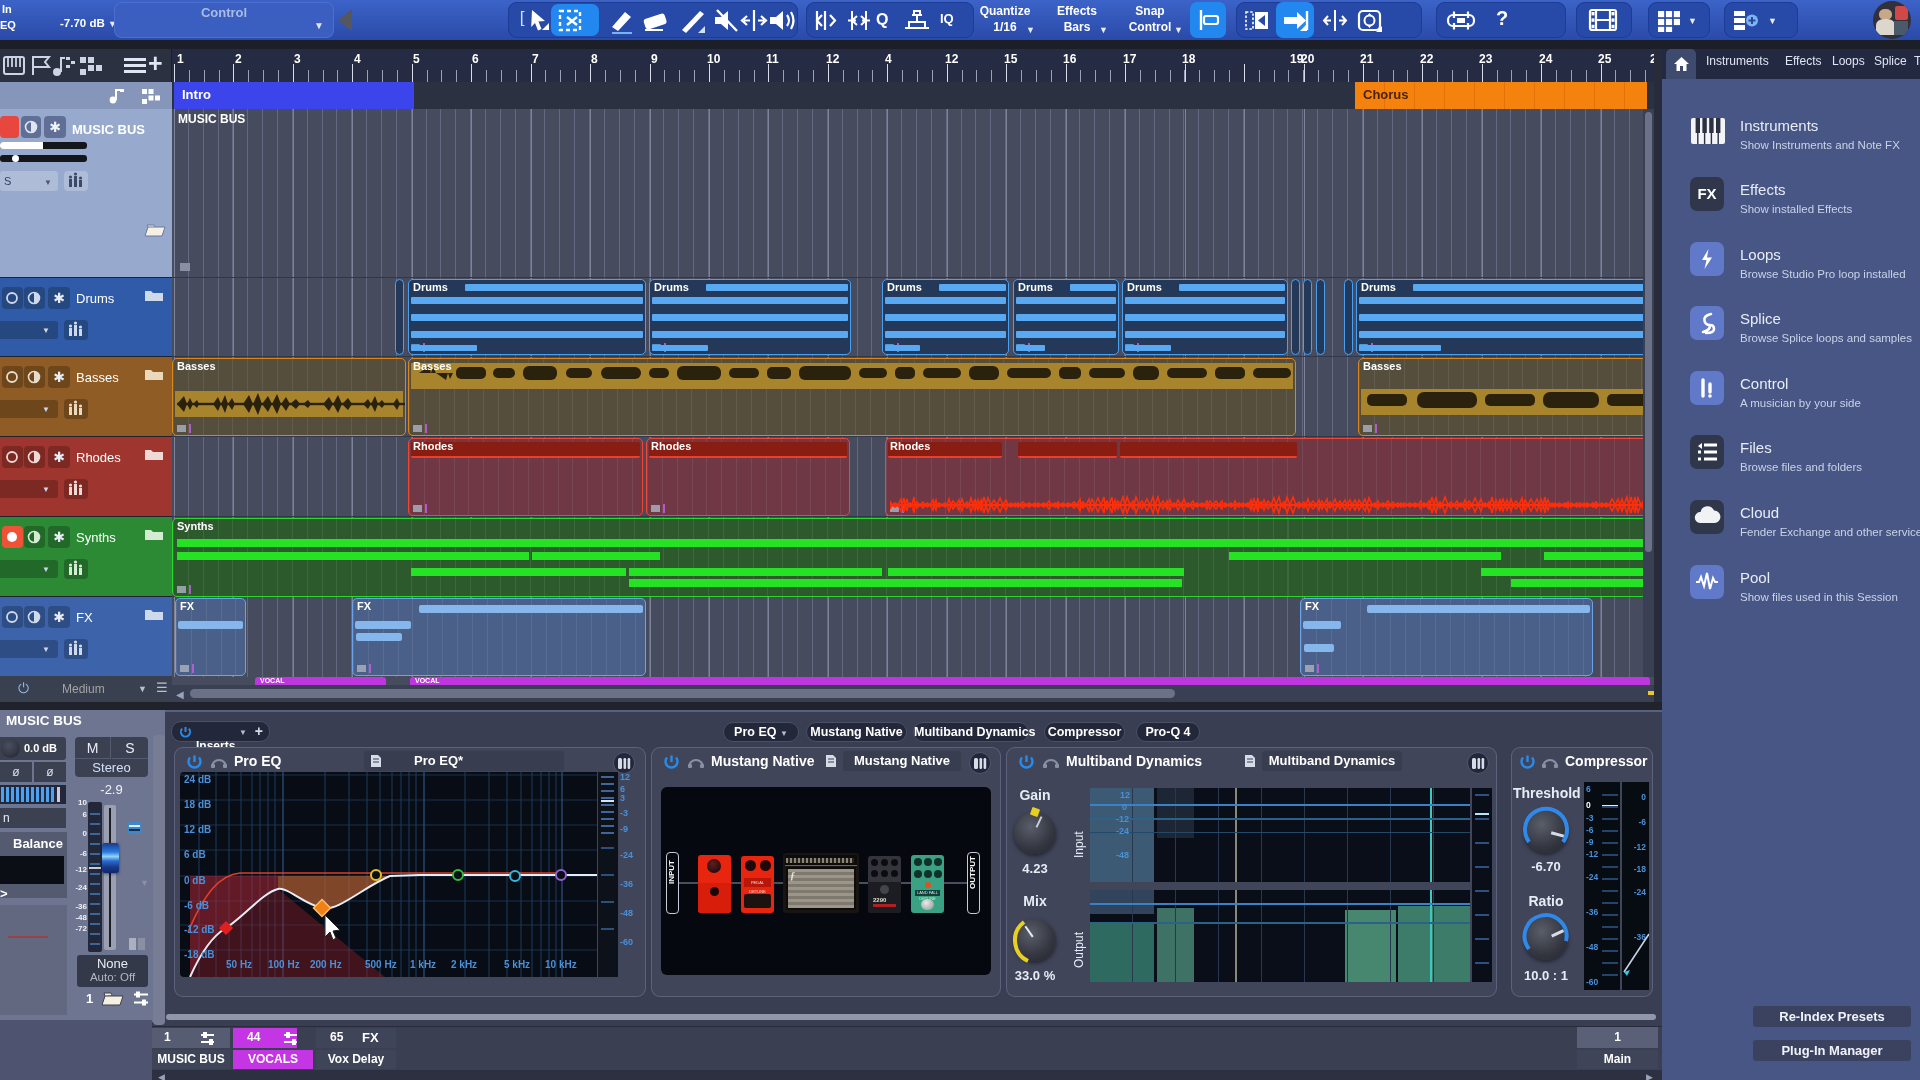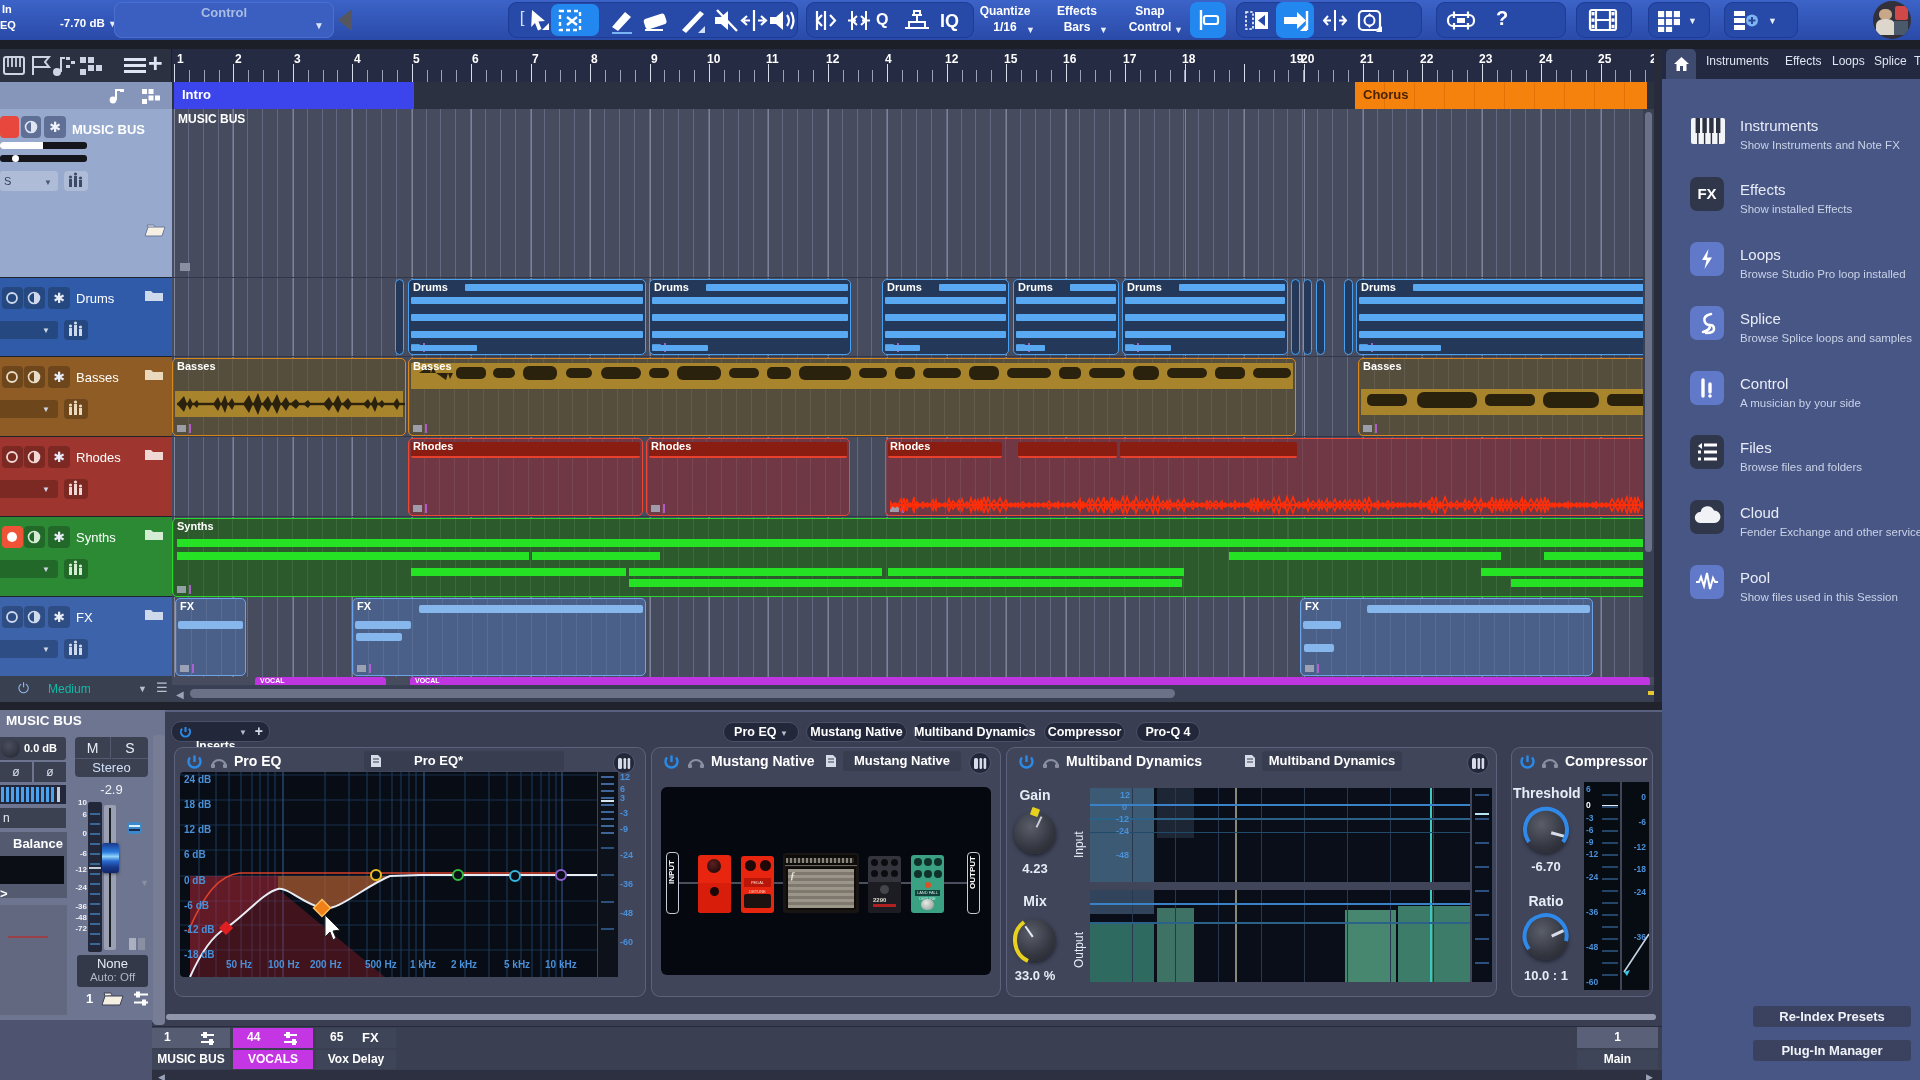--- a/index.html
+++ b/index.html
@@ -161,21 +161,21 @@
     <svg class="abs" style="left:814px;top:9px;" width="24" height="23" viewBox="0 0 24 23">
         <path d="M3 2 V21 M8 6 L3 11.5 L8 17 M11 2 V21 M16 6 L21 11.5 L16 17" stroke="#fff" stroke-width="2.2" fill="none"></path>
       </svg>
     <svg class="abs" style="left:846px;top:9px;" width="26" height="23" viewBox="0 0 26 23">
         <path d="M6 2 V21 M2 11.5 L10 11.5 M20 2 V21 M16 11.5 L24 11.5 M11 7 L6 11.5 L11 16 M15 7 L20 11.5 L15 16" stroke="#fff" stroke-width="2" fill="none"></path>
       </svg>
     <div class="tlabel" style="left:876px;top:11px;font-size:16px;">Q</div>
     <svg class="abs" style="left:902px;top:9px;" width="30" height="24" viewBox="0 0 30 24">
         <path d="M3 19 H27 M7 19 V13 H23 V19 M15 13 V6 M10 6 H20 M12 2 H18 V6 H12 Z" stroke="#fff" stroke-width="2" fill="none"></path>
       </svg>
-    <div class="tlabel" style="left:940px;top:11px;font-size:18px;text-align:right;">IQ</div>
+    <div class="tlabel" style="left:940px;top:11px;font-size:13px;text-align:right;">IQ</div>
 
     <div class="tlabel" style="left:970px;top:4px;width:70px;">Quantize</div>
     <div class="tlabel" style="left:970px;top:20px;width:70px;">1/16</div>
     <div class="tlabel" style="left:1026px;top:22px;"><span class="arr">▼</span></div>
     <div class="tlabel" style="left:1042px;top:4px;width:70px;">Effects</div>
     <div class="tlabel" style="left:1042px;top:20px;width:70px;">Bars</div>
     <div class="tlabel" style="left:1099px;top:22px;"><span class="arr">▼</span></div>
     <div class="tlabel" style="left:1114px;top:4px;width:72px;">Snap</div>
     <div class="tlabel" style="left:1114px;top:20px;width:72px;">Control</div>
     <div class="tlabel" style="left:1174px;top:22px;"><span class="arr">▼</span></div>
@@ -704,21 +704,21 @@
               <rect x="15" y="9" width="3" height="7"></rect>
               <circle cx="6.5" cy="6" r="1.6"></circle>
               <circle cx="11.5" cy="3" r="1.6"></circle>
               <circle cx="16.5" cy="7" r="1.6"></circle>
             </g>
           </svg></div>
     </div>
 
     <div style="position:absolute;left:0;top:676px;width:172px;height:26px;background:#394050;">
       <div style="position:absolute;left:18px;top:4px;color:#8fb4e8;font-size:14px;">⏻</div>
-      <div style="position:absolute;left:48px;top:6px;color:#14b8a6;font-size:12px;">Medium</div>
+      <div style="position:absolute;left:62px;top:6px;color:#a3a3a3;font-size:12px;">Medium</div>
       <div style="position:absolute;left:138px;top:8px;color:#b8c0d4;font-size:9px;">▼</div>
       <div style="position:absolute;left:156px;top:4px;color:#b8c0d4;font-size:13px;">☰</div>
     </div>
   </div>
   <div class="abs" id="bottom">
     <div style="position:absolute;left:0;top:0;width:1662px;height:2px;background:#596080;"></div>
 
     <div id="cstrip">
       <div style="position:absolute;left:6px;top:3px;color:#fff;font-weight:bold;font-size:13.5px;">MUSIC BUS</div>
       <div style="position:absolute;left:0;top:27px;width:66px;height:23px;background:#3c4152;border-radius:0 3px 3px 0;">
@@ -1132,21 +1132,21 @@
     <div style="position:absolute;left:152px;top:360px;width:1510px;height:10px;background:#2c3040;"></div>
     <div style="position:absolute;left:152px;top:318px;width:78px;height:20px;background:#565c72;">
       <div style="position:absolute;left:12px;top:2px;color:#fff;font-size:12px;font-weight:bold;">1</div>
       <svg style="position:absolute;left:48px;top:3px;" width="16" height="15" viewBox="0 0 16 15">
           <path d="M1 4 H14 M1 11 H14" stroke="#fff" stroke-width="2"></path>
           <rect x="3" y="1" width="4" height="6" fill="#fff"></rect>
           <rect x="9" y="8" width="4" height="6" fill="#fff"></rect>
         </svg>
     </div>
     <div style="position:absolute;left:152px;top:340px;width:78px;height:19px;background:#3f4558;color:#fff;font-size:12px;font-weight:bold;text-align:center;line-height:19px;">MUSIC BUS</div>
-    <div style="position:absolute;left:233px;top:318px;width:80px;height:20px;background:#c436e4;">
+    <div style="position:absolute;left:233px;top:318px;width:64px;height:20px;background:#c436e4;">
       <div style="position:absolute;left:14px;top:2px;color:#fff;font-size:12px;font-weight:bold;">44</div>
       <svg style="position:absolute;left:50px;top:3px;" width="16" height="15" viewBox="0 0 16 15">
           <path d="M1 4 H14 M1 11 H14" stroke="#fff" stroke-width="2"></path>
           <rect x="3" y="1" width="4" height="6" fill="#fff"></rect>
           <rect x="9" y="8" width="4" height="6" fill="#fff"></rect>
         </svg>
     </div>
     <div style="position:absolute;left:233px;top:340px;width:80px;height:19px;background:#c436e4;color:#fff;font-size:12px;font-weight:bold;text-align:center;line-height:19px;">VOCALS</div>
     <div style="position:absolute;left:316px;top:318px;width:80px;height:20px;background:#3f4558;">
       <div style="position:absolute;left:14px;top:2px;color:#fff;font-size:12px;font-weight:bold;">65</div>

